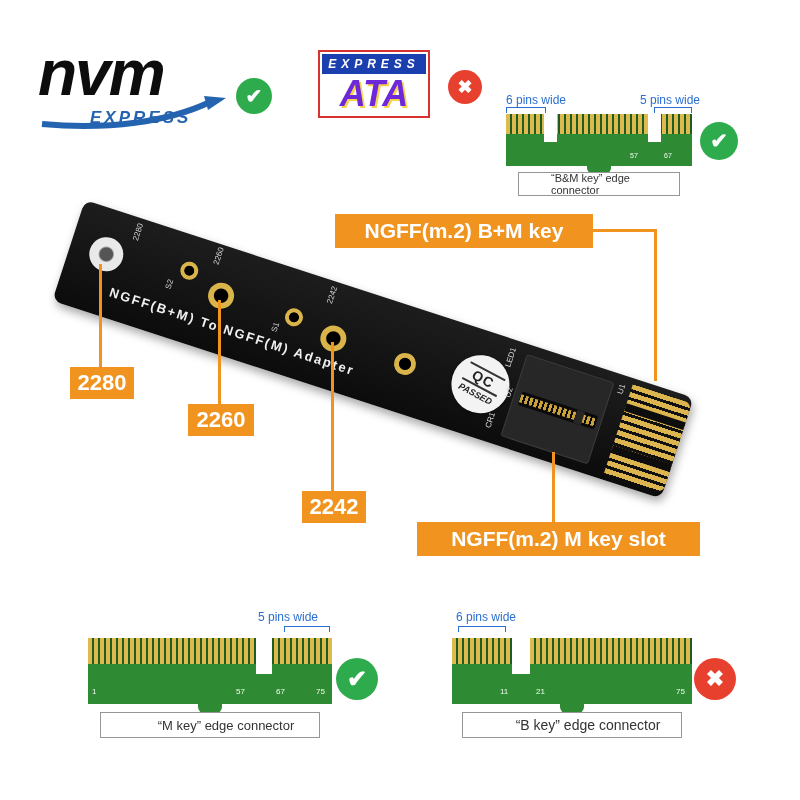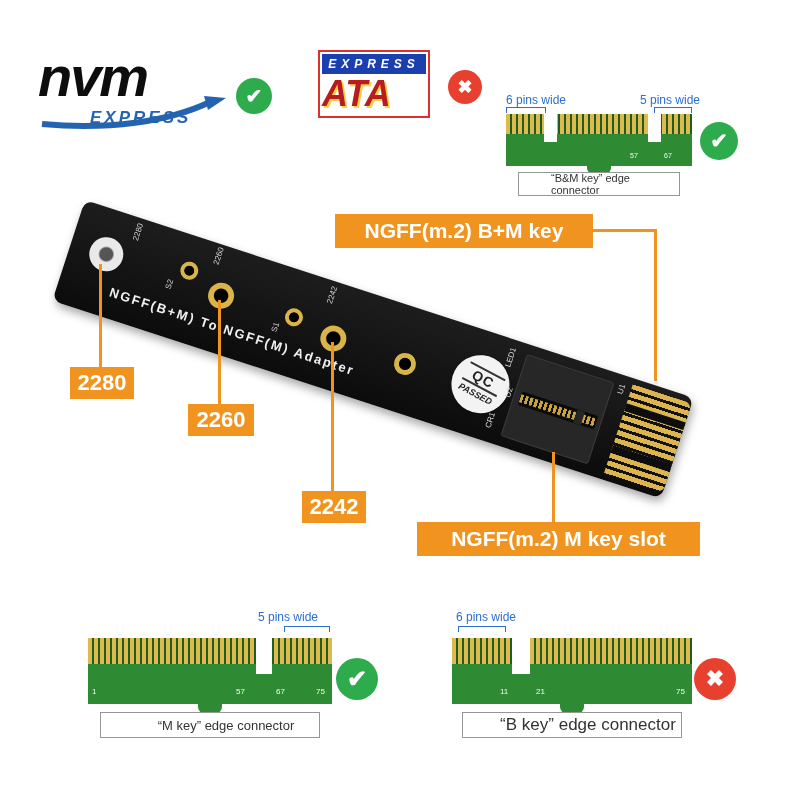--- a/index.html
+++ b/index.html
@@ -7,26 +7,26 @@
   body { position:relative; background:#fff; font-family:"Liberation Sans",sans-serif; }
   .abs { position:absolute; }
 
   
   .mark { position:absolute; border-radius:50%; display:flex; align-items:center; justify-content:center;
           color:#fff; font-weight:bold; }
   .mark.green { background:#2eac4d; }
   .mark.red { background:#e8402f; }
 
   
-  .nvm-text { position:absolute; font-size:56px; font-weight:800; font-style:italic; color:#0d0d0d; letter-spacing:-2px;margin-top:8px; }
+  .nvm-text { position:absolute; font-size:64px; font-weight:800; font-style:italic; color:#0d0d0d; letter-spacing:-2px; }
   .express { position:absolute; font-size:17px; font-weight:bold; font-style:italic; color:#2463af; letter-spacing:3px; }
   .sata { position:absolute; border:2px solid #d93030; background:#fff; padding:2px; }
   .sata-serial { background:#1b3faf; color:#fff; font-style:italic; font-weight:bold; font-size:12px;
                  letter-spacing:5px; text-align:center; height:20px; line-height:20px; }
-  .sata-ata { color:#b91c1c; font-style:italic; font-weight:900; font-size:36px; line-height:40px;
+  .sata-ata { color:#6d28d9; font-style:italic; font-weight:900; font-size:36px; text-align:center; line-height:40px;
               text-shadow:2px 2px 0 #f8d24a; }
 
   
   .pcb { position:absolute; background:#2f8b33; }
   .pins { position:absolute; left:0; top:0; right:0; background:repeating-linear-gradient(90deg,#dcba4e 0 4px,#1e5c22 4px 6px); }
   .notch { position:absolute; top:0; background:#fff; }
   .pinnum { position:absolute; color:#f2fbf2; font-size:8px; line-height:8px; }
   .tab { position:absolute; background:#2f8b33; border-radius:0 0 6px 6px; }
   .bluelabel { position:absolute; color:#2a6fd0; font-size:12px; line-height:11px; }
   .bracket { position:absolute; border:1px solid #2a6fd0; border-bottom:none; height:6px; }
@@ -173,14 +173,14 @@
 <div class="bracket" style="left:458px;top:626px;width:48px;"></div>
 
 <div class="pcb" style="left:452px;top:638px;width:240px;height:66px;">
   <div class="pins" style="height:26px;"></div>
   <div class="notch" style="left:60px;width:18px;height:36px;"></div>
   <span class="pinnum" style="left:48px;top:50px;">11</span>
   <span class="pinnum" style="left:84px;top:50px;text-align:center;">21</span>
   <span class="pinnum" style="left:224px;top:50px;">75</span>
   <div class="tab" style="left:108px;bottom:-9px;width:24px;height:9px;"></div>
 </div>
-<div class="capbox" style="left:462px;top:712px;width:220px;height:26px;font-size:17px;">“B key”  edge connector</div>
+<div class="capbox" style="left:462px;top:712px;width:220px;height:26px;font-size:14px;">“B key”  edge connector</div>
 <div class="mark red" style="left:694px;top:658px;width:42px;height:42px;font-size:22px;">✖</div>
 
 </body></html>

